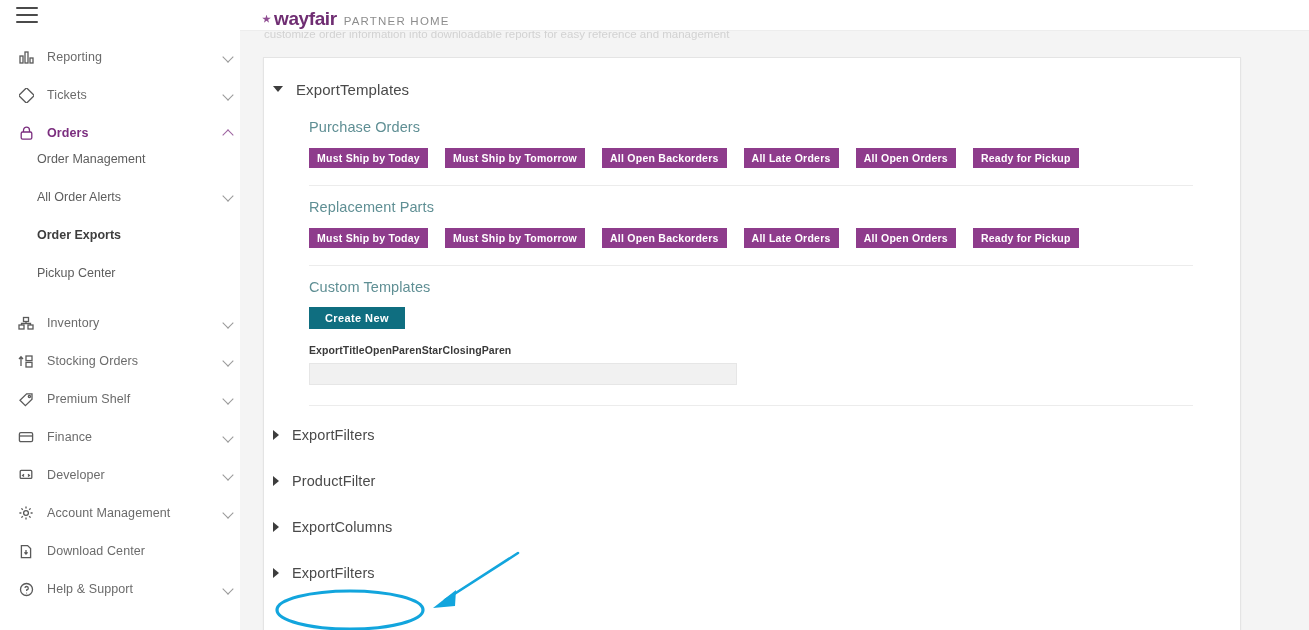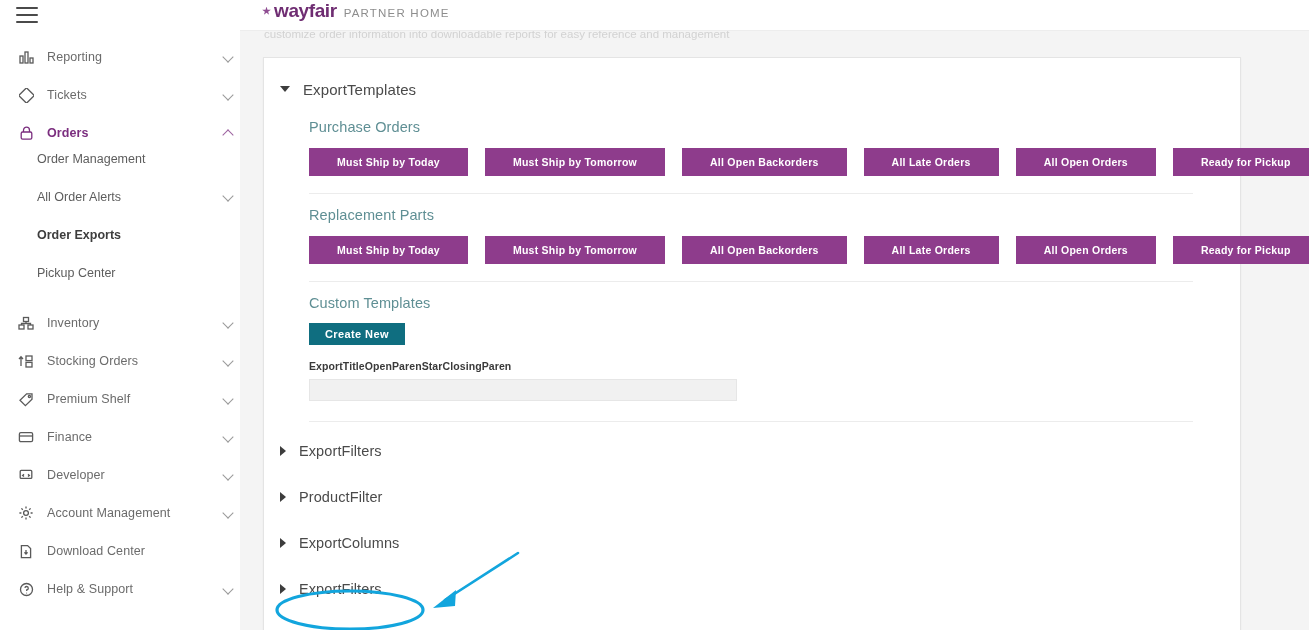--- a/index.html
+++ b/index.html
@@ -76,21 +76,21 @@
     border-right: 1.6px solid #777; border-bottom: 1.6px solid #777;
     transform: rotate(45deg);
   }
 
   
   #header {
     position: absolute; left: 240px; top: 0;
     width: 1069px; height: 31px;
     background: #ffffff;
     border-bottom: 1px solid #ededed;
-    display: flex; align-items: flex-start;
+    display: flex; align-items: flex-end;
   }
   .brand { display: flex; align-items: baseline; padding-left: 22px; }
   .brand-mark {
     width: 9px; height: 9px; margin-right: 3px;
     align-self: center;
     background: #7b2e7f;
     clip-path: polygon(50% 0%,61% 35%,98% 35%,68% 57%,79% 91%,50% 70%,21% 91%,32% 57%,2% 35%,39% 35%);
     opacity: .85;
   }
   .brand-wayfair {
@@ -115,21 +115,21 @@
   .card {
     position: absolute; left: 23px; top: 26px;
     width: 978px; height: 600px;
     background: #ffffff;
     border: 1px solid #e4e4e4;
     box-shadow: 0 1px 2px rgba(0,0,0,0.04);
   }
 
   .acc-head {
     display: flex; align-items: center;
-    padding-left: 16px;
+    padding-left: 9px;
     height: 34px;
     cursor: pointer;
   }
   .tri {
     width: 0; height: 0; margin-right: 13px; flex: 0 0 auto;
   }
   .tri.down {
     border-left: 5px solid transparent;
     border-right: 5px solid transparent;
     border-top: 6.5px solid #3d3d3d;
@@ -145,25 +145,25 @@
     font-size: 14.5px; color: #5f8f94; padding-left: 45px; margin-top: 13px;
     letter-spacing: .1px;
   }
   .btn-row {
     display: flex; padding-left: 45px; margin-top: 13px; gap: 0;
   }
   .pbtn {
     background: #8e3c8c; color: #ffffff;
     font-size: 10.5px; font-weight: bold;
     letter-spacing: .25px;
-    height: 28px;
+    height: 20px;
     display: flex; align-items: center; justify-content: center;
     border: none; cursor: pointer;
     margin-right: 17px;
-    padding: 0 28px;
+    padding: 0 8px;
     white-space: nowrap;
     font-family: "Liberation Sans", sans-serif;
   }
   .divider {
     height: 1px; background: #ececec;
     margin: 17px 0 0 45px; width: 884px;
   }
   .teal-btn {
     background: #0f6e80; color: #ffffff;
     font-size: 11px; font-weight: bold; letter-spacing: .4px;

